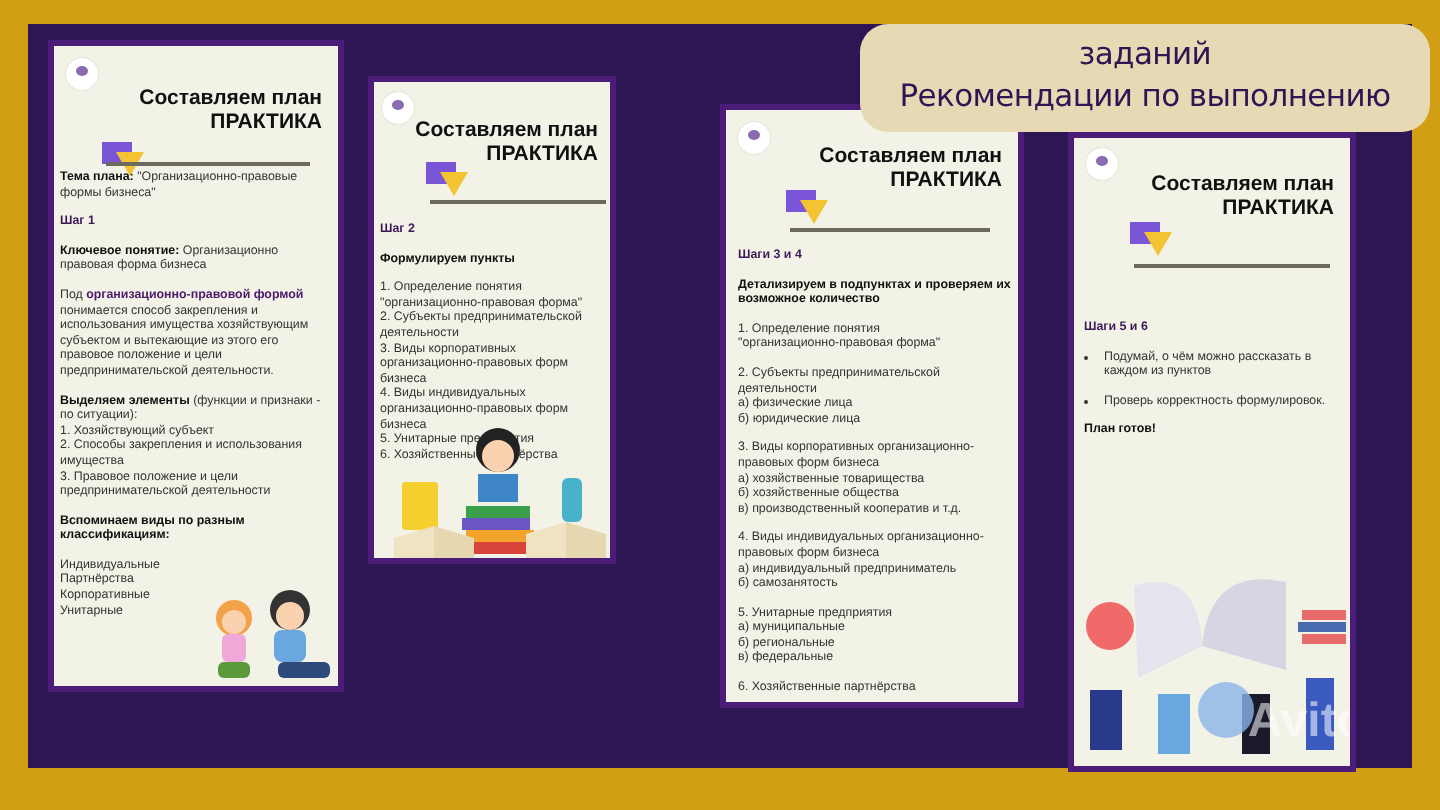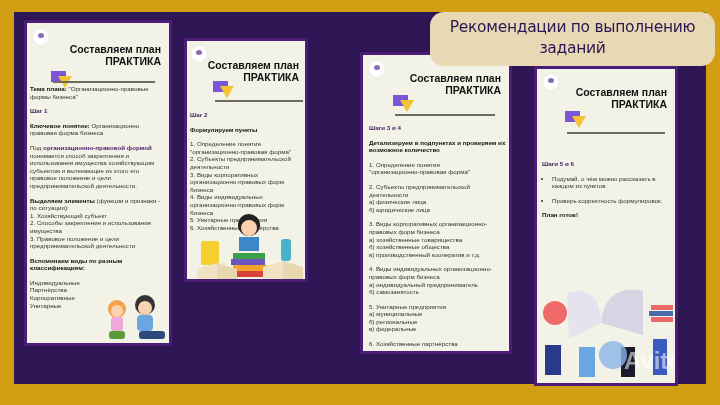--- a/index.html
+++ b/index.html
@@ -193,15 +193,15 @@
         <rect x="40" y="64" width="16" height="30" fill="#6aa6e0"></rect>
       <rect x="82" y="64" width="14" height="30" fill="#1a1a2a"></rect>
         <rect x="114" y="56" width="14" height="36" fill="#3a5ac0"></rect>
       <circle cx="74" cy="72" r="14" fill="#8ab4e8" opacity="0.8"></circle>
     </svg>
     <div style="position:absolute;right:-8px;bottom:8px;font-size:24px;font-weight:bold;color:rgba(255,255,255,0.55);">Avito</div>
   </div>
 </div>
 
 <div class="banner">
+  <div>заданий</div>
   <div>Рекомендации по выполнению</div>
-  <div>заданий</div>
 </div>
 
 </body></html>

